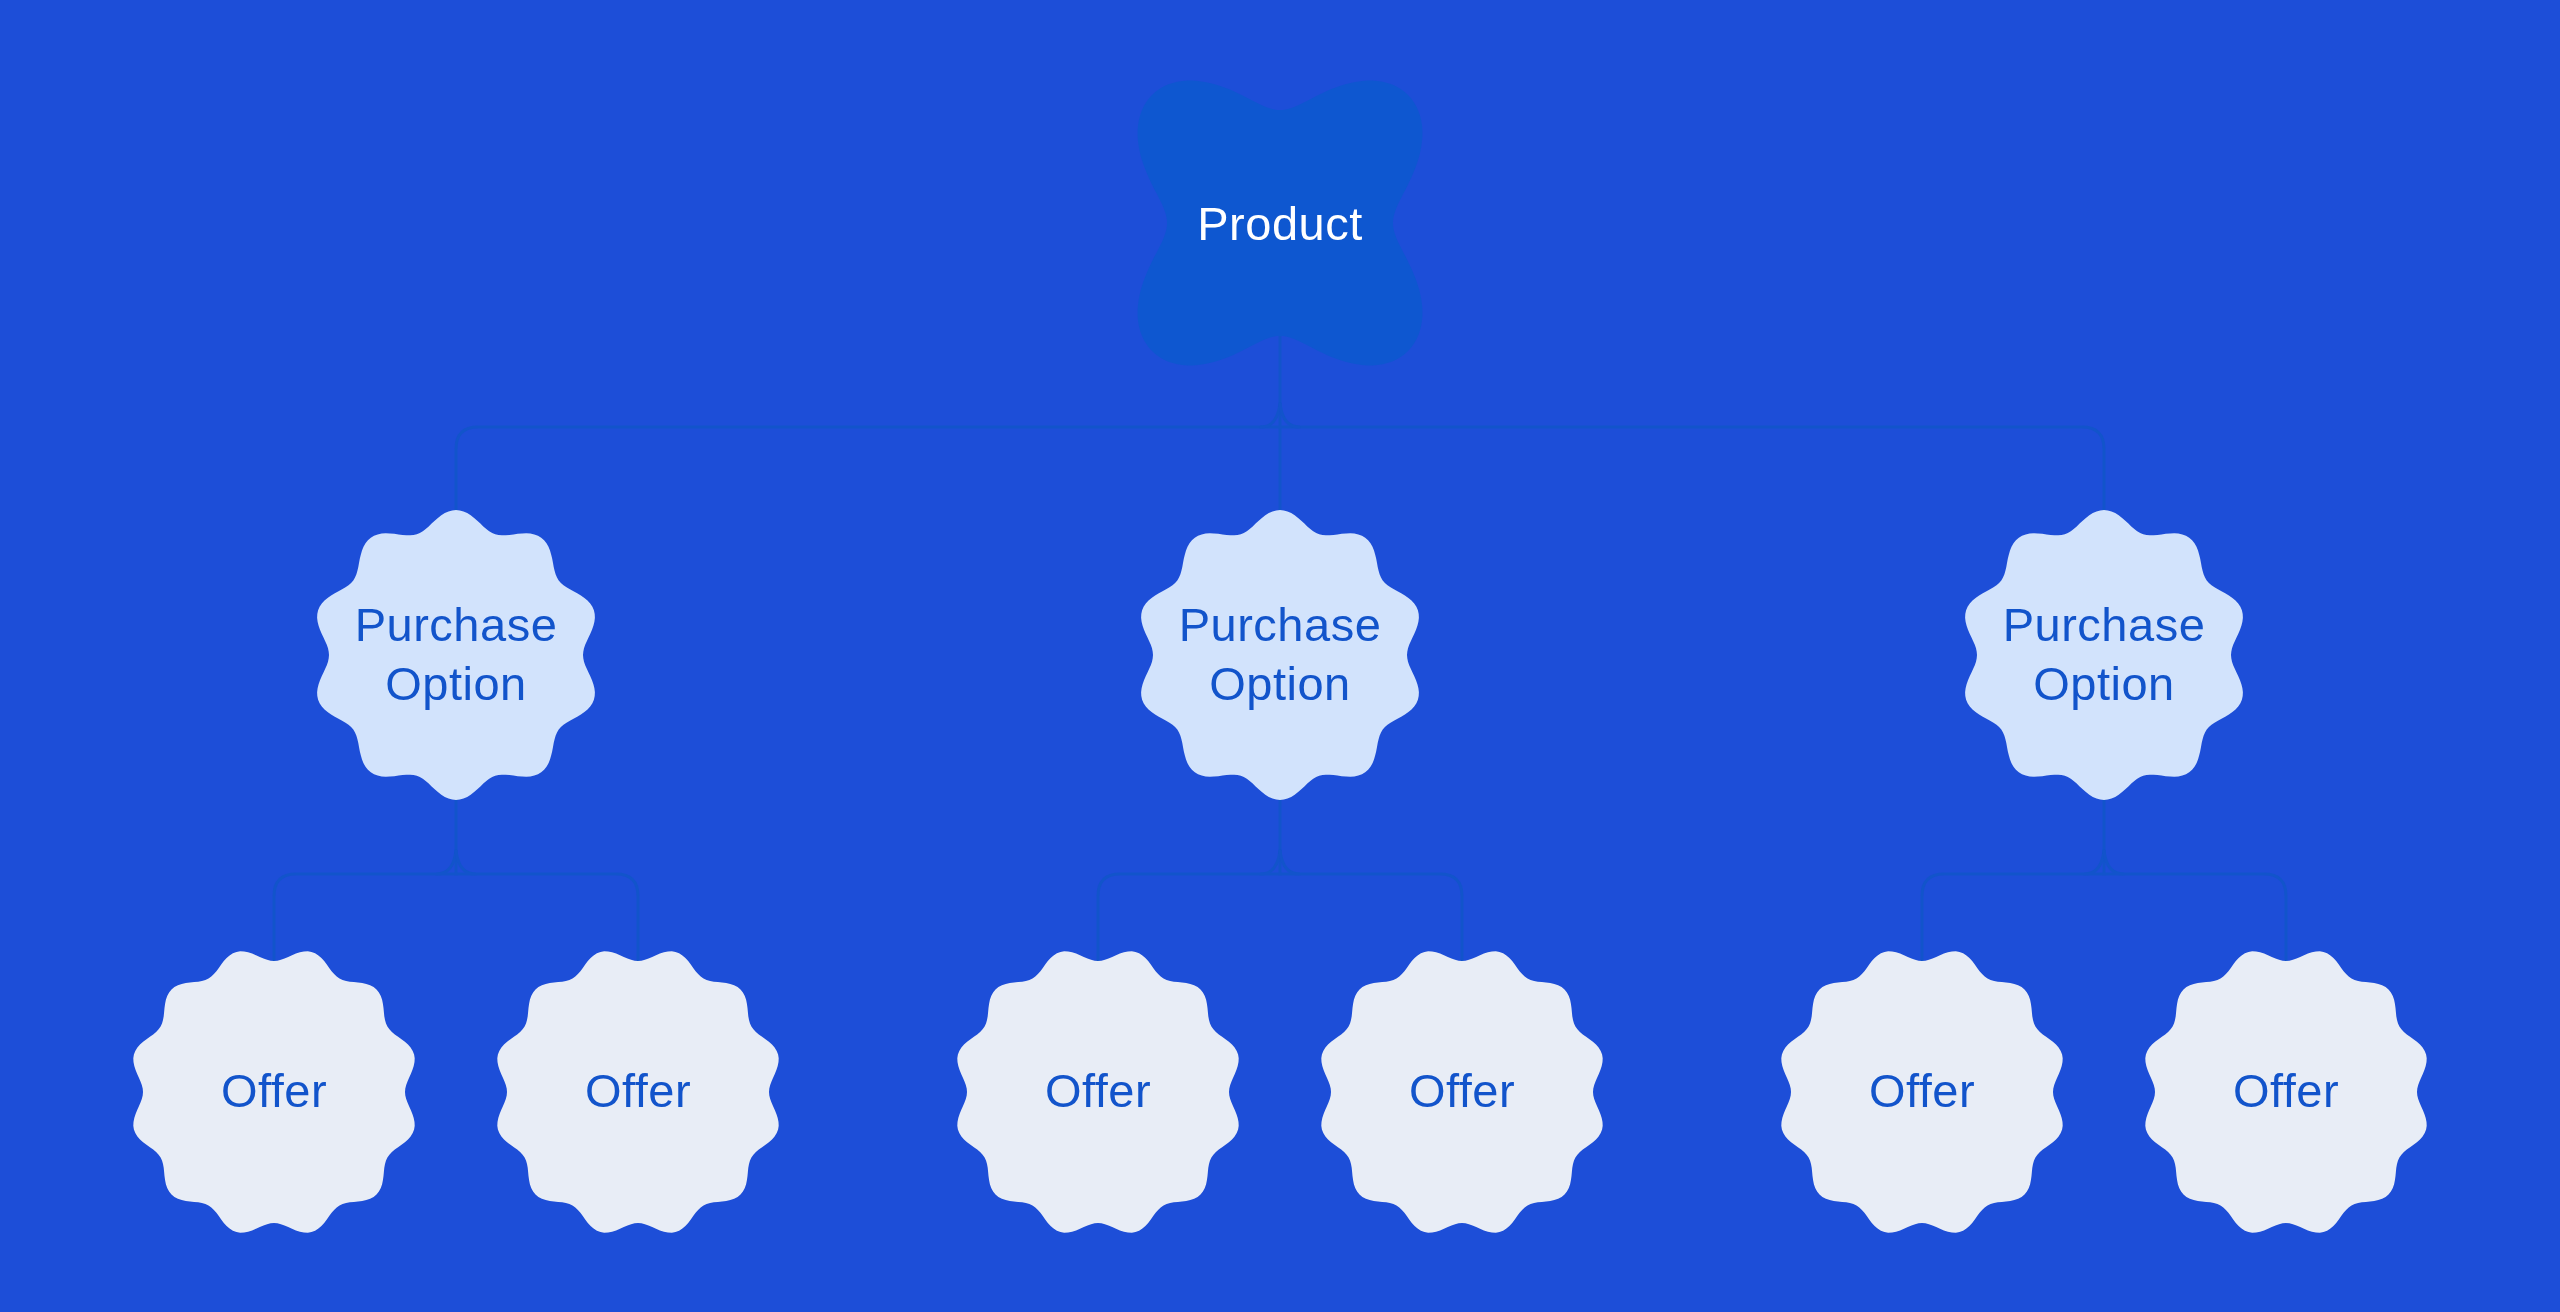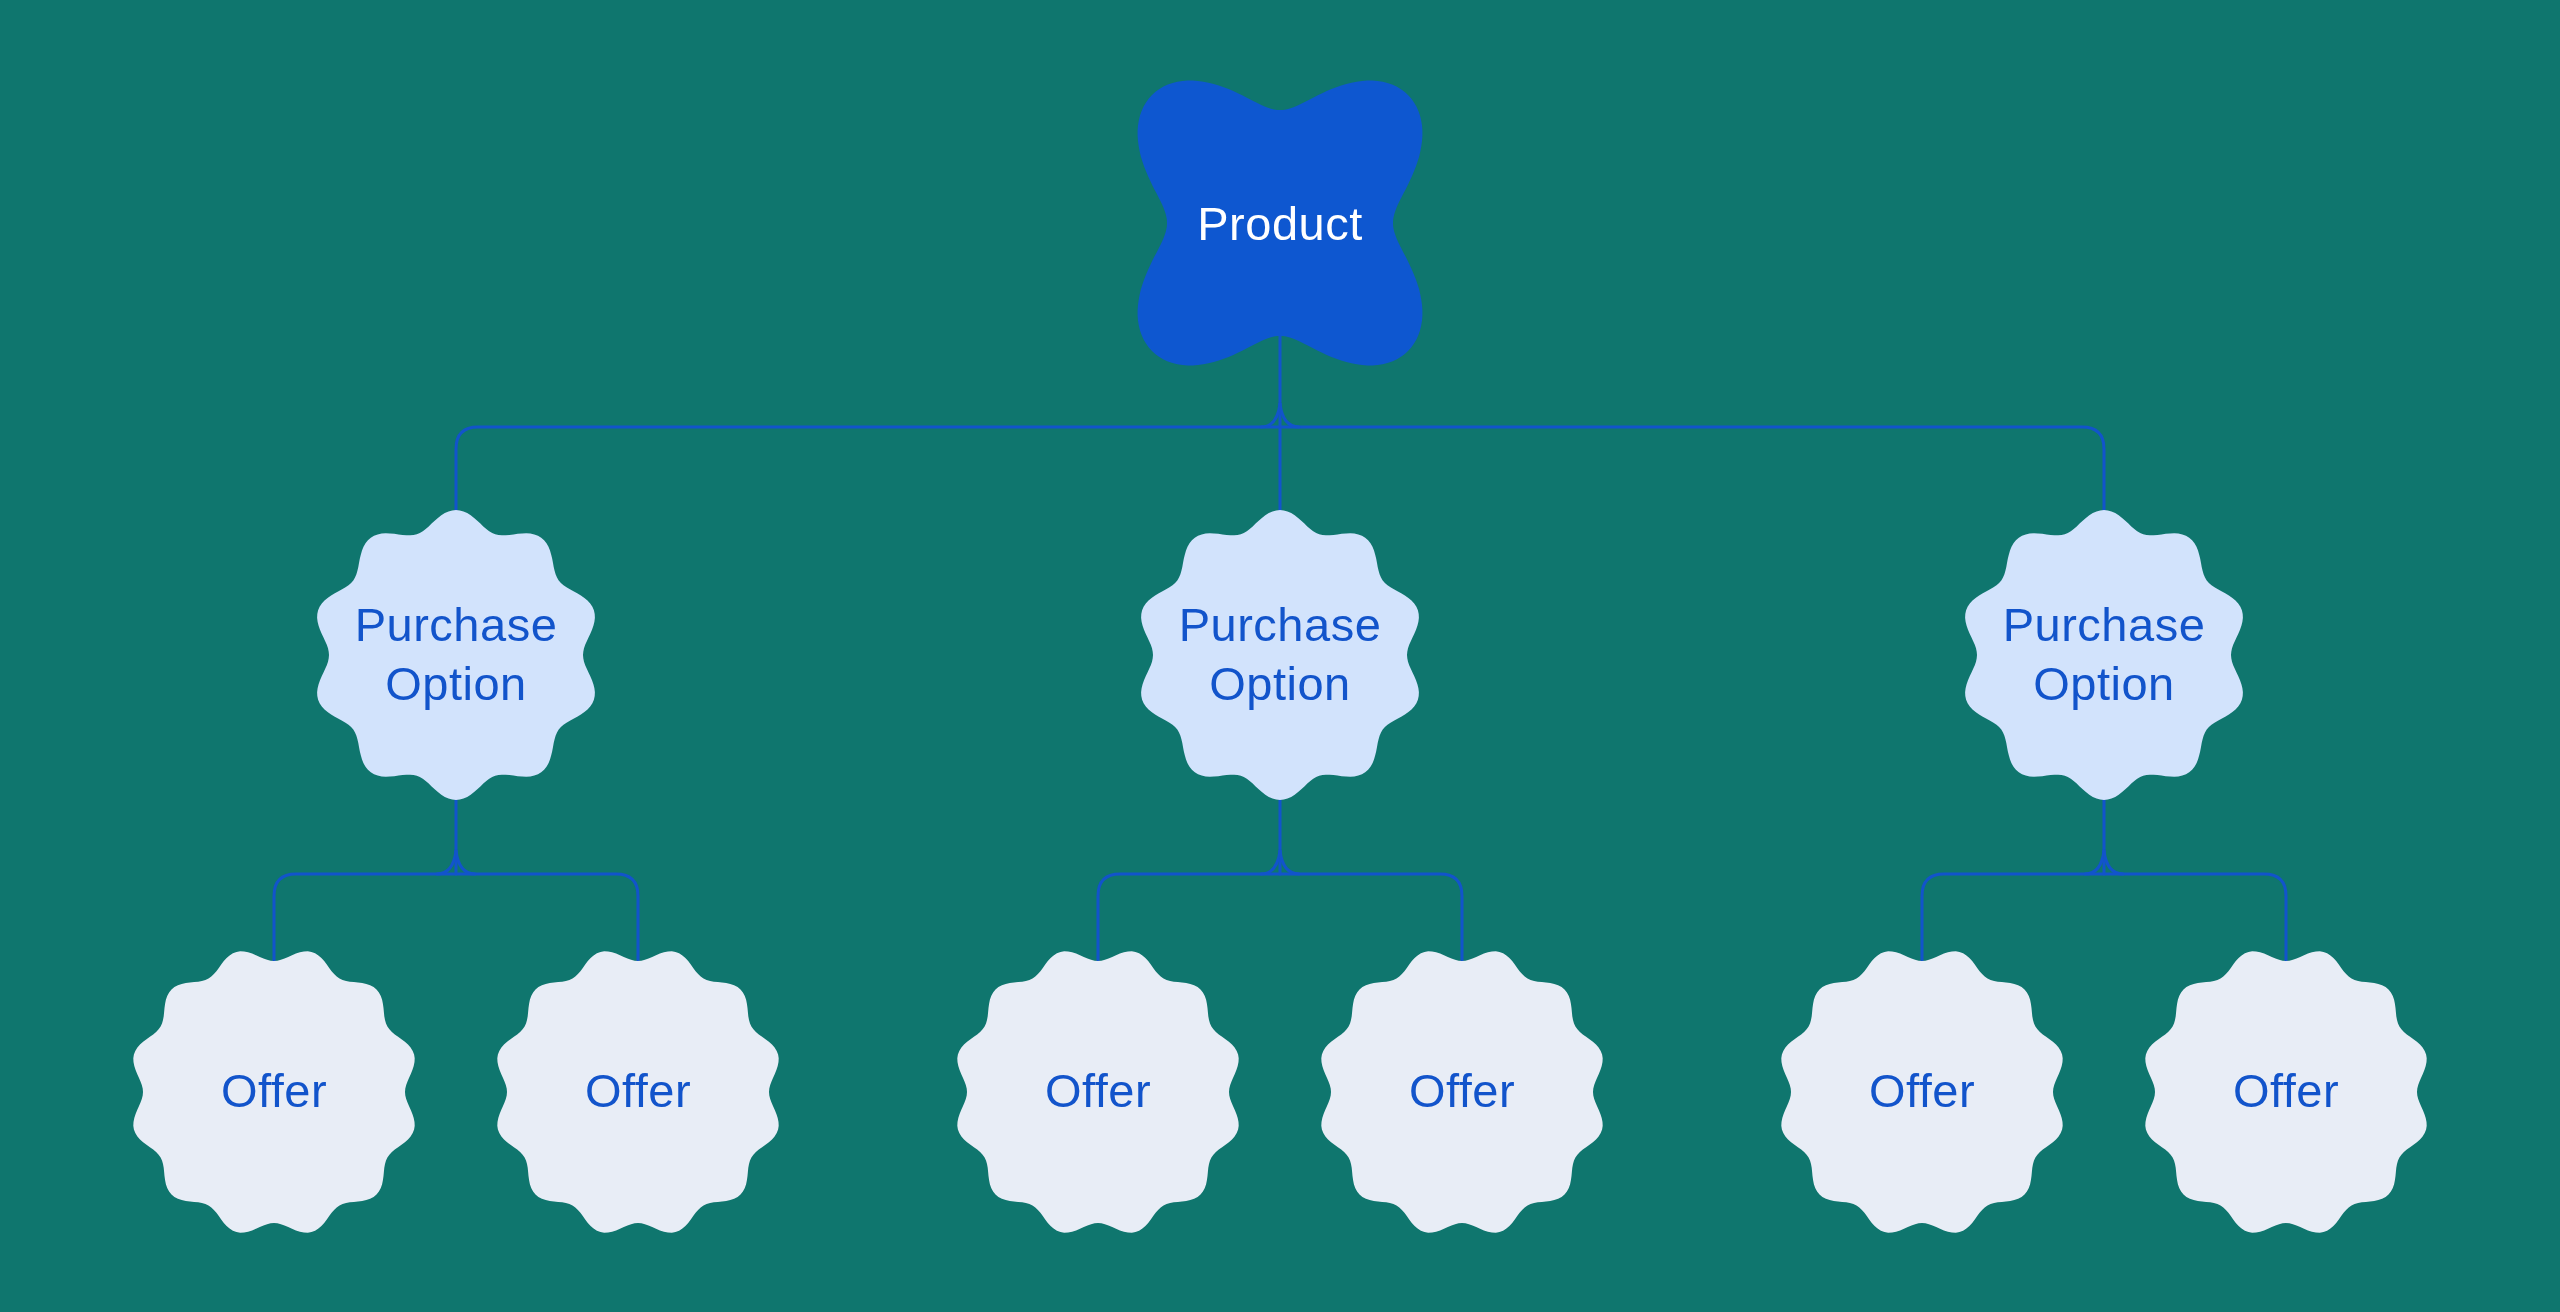--- a/index.html
+++ b/index.html
@@ -10,21 +10,21 @@
     height: 100%;
     overflow: hidden;
     font-family: "Liberation Sans", sans-serif;
   }
   .stage {
     width: 100vw;
     height: 100vh;
     display: flex;
     align-items: center;
     justify-content: center;
-    background: #0f766e;
+    background: #1d4ed8;
   }
   svg.diagram {
     display: block;
     width: 100vw;
     height: 100vh;
   }
   .edge {
     fill: none;
     stroke-width: 3;
     stroke-linecap: round;

